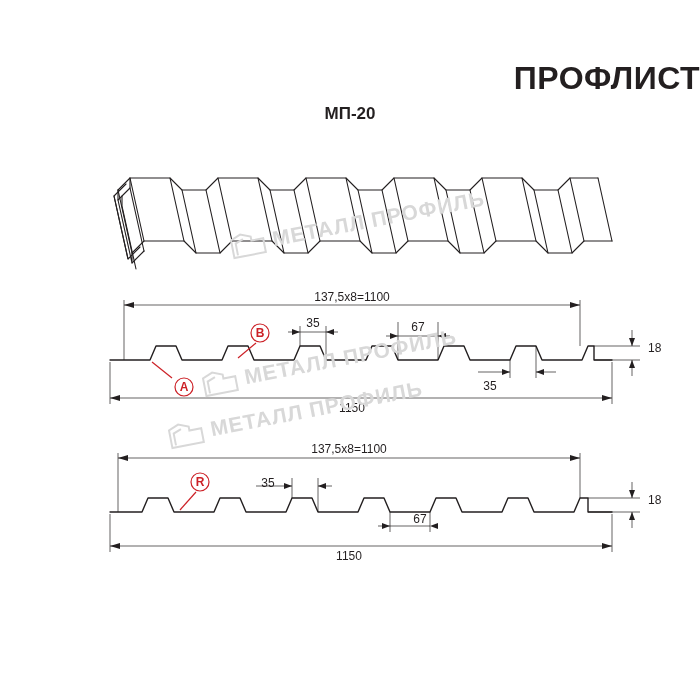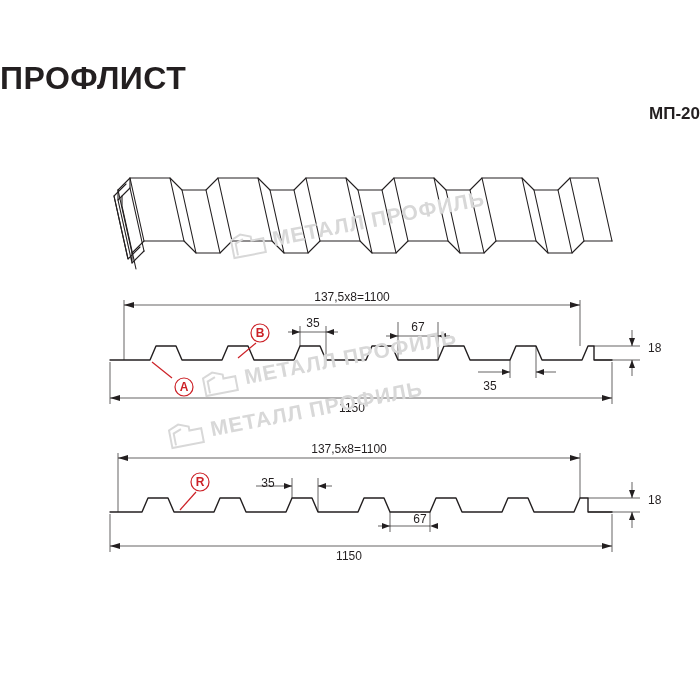--- a/index.html
+++ b/index.html
@@ -16,32 +16,32 @@
     width: 700px;
     height: 700px;
     overflow: hidden;
     background: #ffffff;
   }
   .title {
     position: absolute;
     left: 0;
     top: 60px;
     width: 700px;
-    text-align: left;
+    text-align: right;
     font-size: 32px;
     font-weight: bold;
     letter-spacing: 0.5px;
     color: #231f20;
   }
   .subtitle {
     position: absolute;
     left: 0;
     top: 104px;
     width: 700px;
-    text-align: right;
+    text-align: center;
     font-size: 17px;
     font-weight: bold;
     color: #231f20;
   }
   .footnote {
     position: absolute;
     left: 0;
     top: 618px;
     width: 700px;
     text-align: center;

